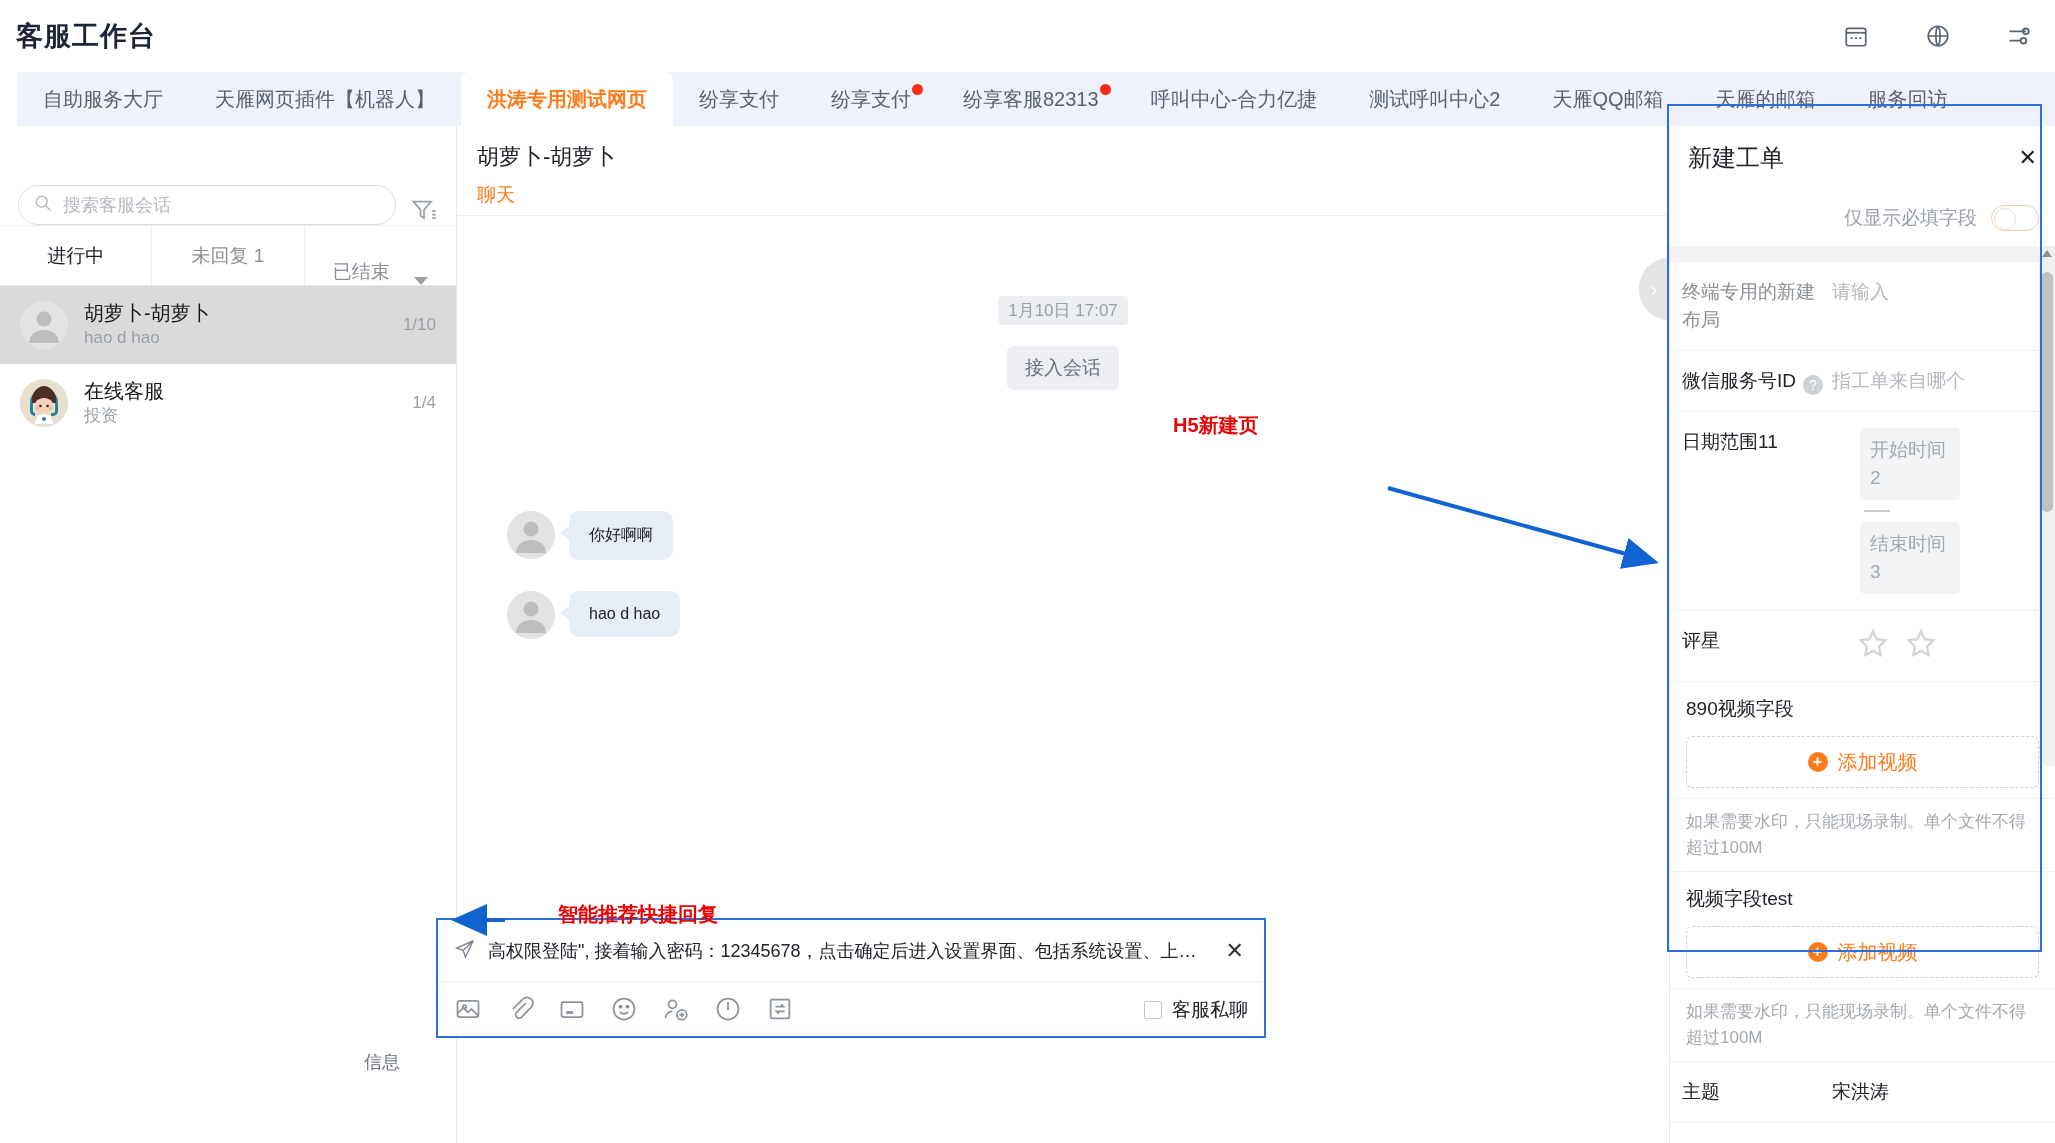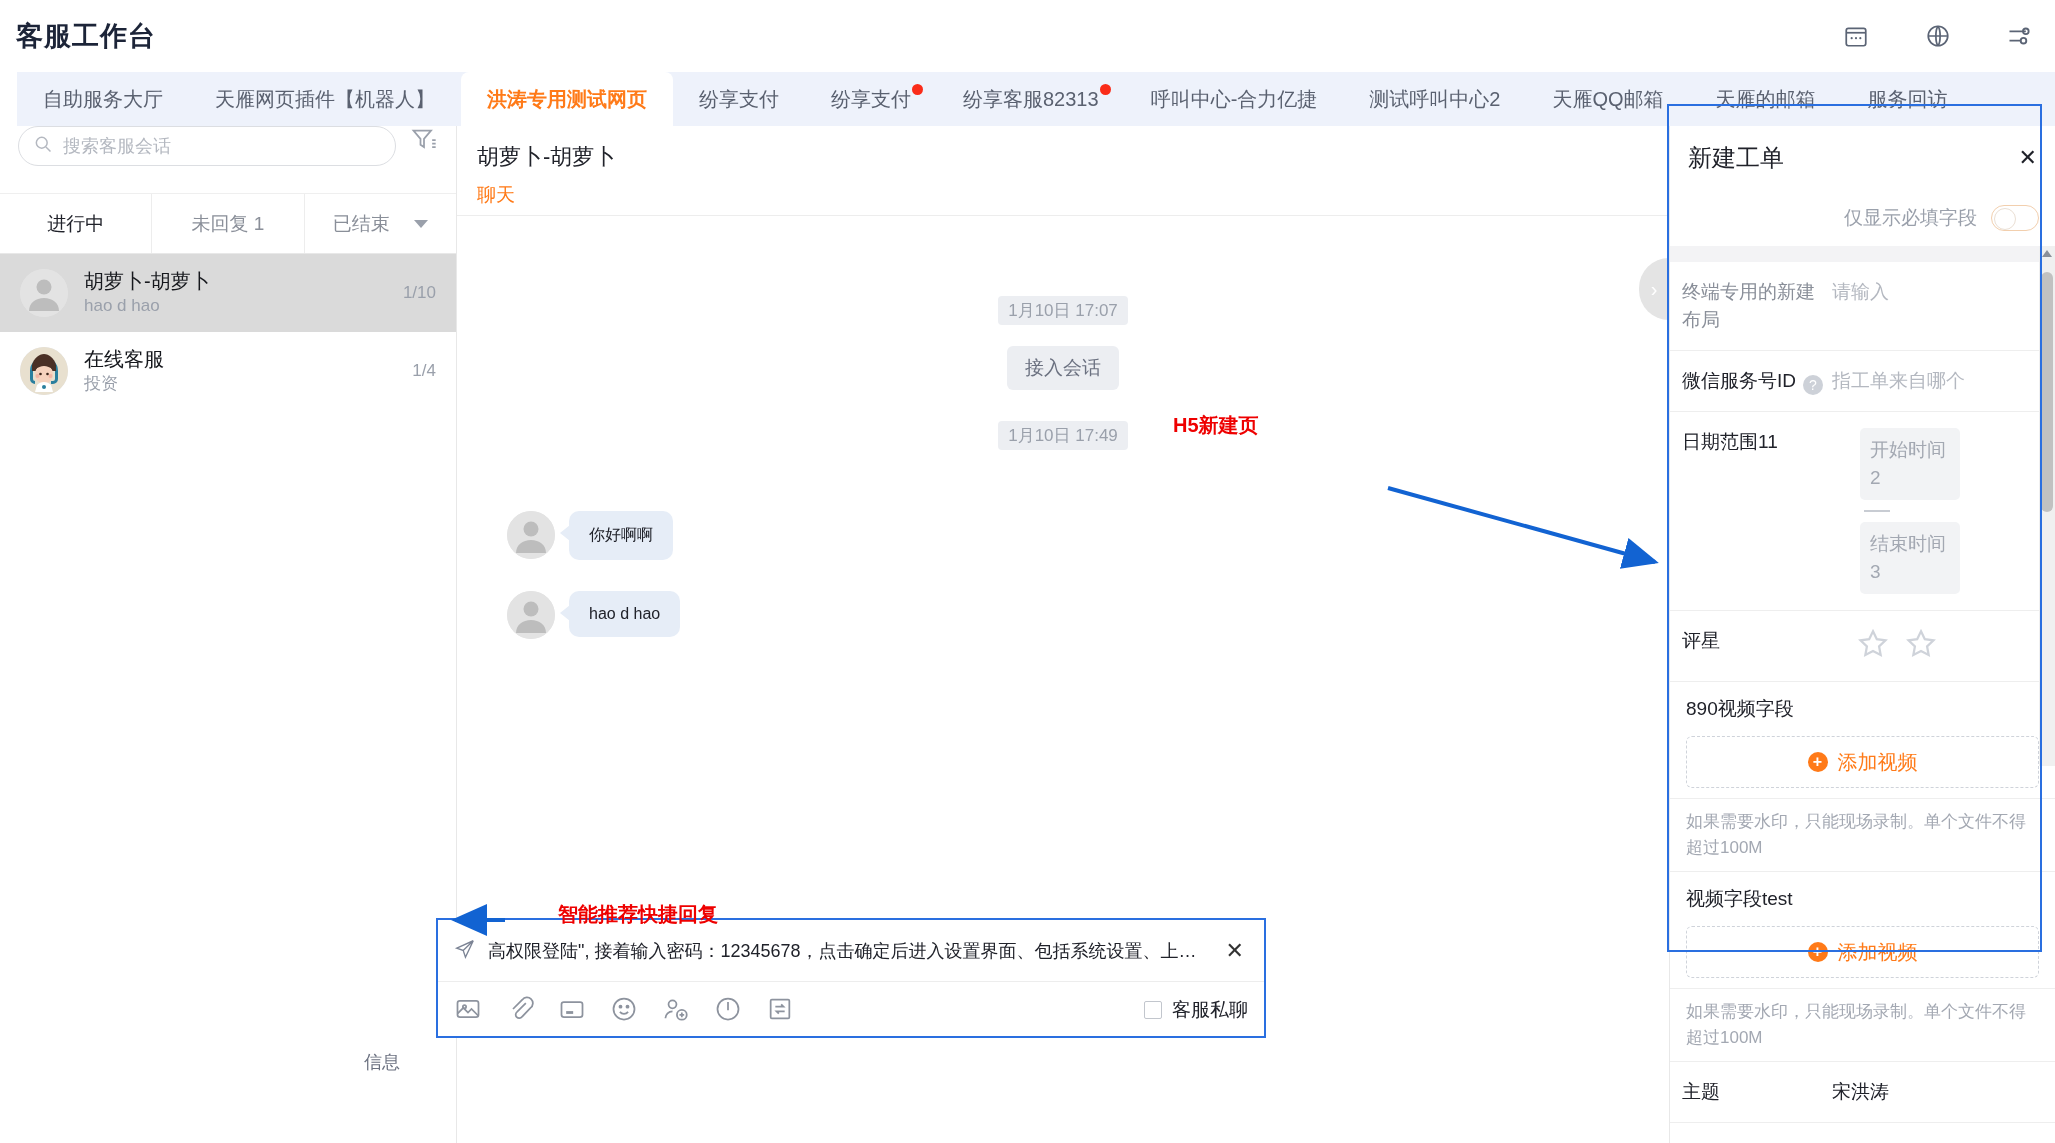--- a/index.html
+++ b/index.html
@@ -22,31 +22,31 @@
   .tab { position:relative; height:54px; display:flex; align-items:center; justify-content:center;
     padding:0 26px; font-size:20px; color:#5a6170; white-space:nowrap; cursor:pointer; }
   .tab.active { background:#ffffff; color:#ff7a18; font-weight:bold;
     border-top-left-radius:8px; border-top-right-radius:8px;text-align:center; }
   .tab .dot { position:absolute; top:12px; right:14px; width:11px; height:11px;
     border-radius:50%; background:#fa2c19; }
 
   
   .leftcol { position:absolute; left:0; top:126px; width:457px; height:1017px;
     background:#fff; border-right:1px solid #e8e8e8; }
-  .searchrow { height:68px; display:flex; align-items:flex-start; padding:0 18px; gap:14px;
-    border-bottom:1px solid #efefef; }
+  .searchrow { height:68px; display:flex; align-items:flex-end; padding:0 18px; gap:14px;
+    border-bottom:1px solid #efefef;margin-top:32px; }
   .searchbox { flex:1; height:40px; border:1px solid #dcdee2; border-radius:20px;
     display:flex; align-items:center; padding:0 14px; gap:10px; background:#fff; }
   .searchbox .ph { font-size:18px; color:#b4b8c0; }
   .filter-icon { width:28px; height:28px; color:#9aa0ab; cursor:pointer; }
 
   .subtabs { display:flex; height:60px; border-bottom:1px solid #e8e8e8; }
   .subtab { flex:1; display:flex; align-items:center; justify-content:center;
     font-size:19px; color:#8a8f99; border-right:1px solid #ededed; cursor:pointer; gap:6px; }
-  .subtab:last-child { border-right:none; }
+  .subtab:last-child { border-right:none;align-items:flex-end; }
   .subtab.active { color:#20222a; }
   .caret-d { width:0;height:0;border-left:7px solid transparent;border-right:7px solid transparent;
     border-top:8px solid #9aa0ab; margin-left:18px; }
 
   .conv { height:78px; display:flex; align-items:center; padding:0 20px; gap:16px; cursor:pointer; }
   .conv.selected { background:#dadada; }
   .avatar { width:48px; height:48px; border-radius:50%; background:#e3e3e3;
     display:flex; align-items:center; justify-content:center; flex:0 0 auto; overflow:hidden; }
   .avatar svg{display:block;}
   .conv-body { flex:1; min-width:0; }
@@ -293,23 +293,20 @@
       <div class="chat-title">胡萝卜-胡萝卜</div>
       <div class="chat-tab">聊天</div>
     </div>
     <div class="msgs" id="msgs">
         <div class="centerline" style="position: absolute; left: 0px; right: 0px; top: 80px;">
           <span class="timechip">1月10日 17:07</span>
         </div>
         <div class="centerline" style="position: absolute; left: 0px; right: 0px; top: 130px;">
           <span class="syschip">接入会话</span>
         </div>
-        <div class="centerline" style="position: absolute; left: 0px; right: 0px; top: 205px;">
-          <span class="timechip">1月10日 17:49</span>
-        </div>
         <div class="msgrow" style="position: absolute; left: 0px; right: 0px; top: 295px;">
           <div class="avatar">
             <svg width="48" height="48" viewBox="0 0 48 48">
               <circle cx="24" cy="24" r="24" fill="#e3e3e3"></circle>
               <circle cx="24" cy="18" r="7.5" fill="#bdbdbd"></circle>
               <path d="M9 42c0-8 6.7-13 15-13s15 5 15 13z" fill="#bdbdbd"></path>
             </svg>
           </div>
           <div class="bubble">你好啊啊</div>
         </div>

